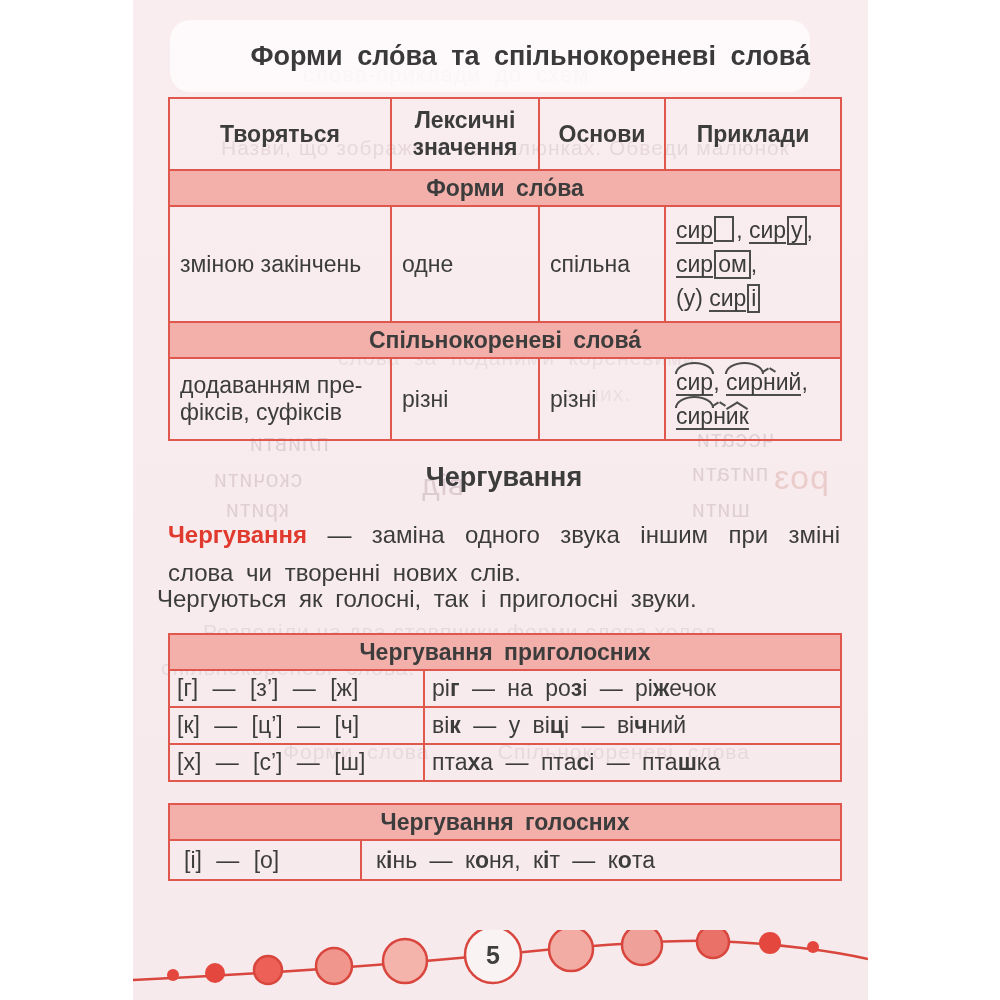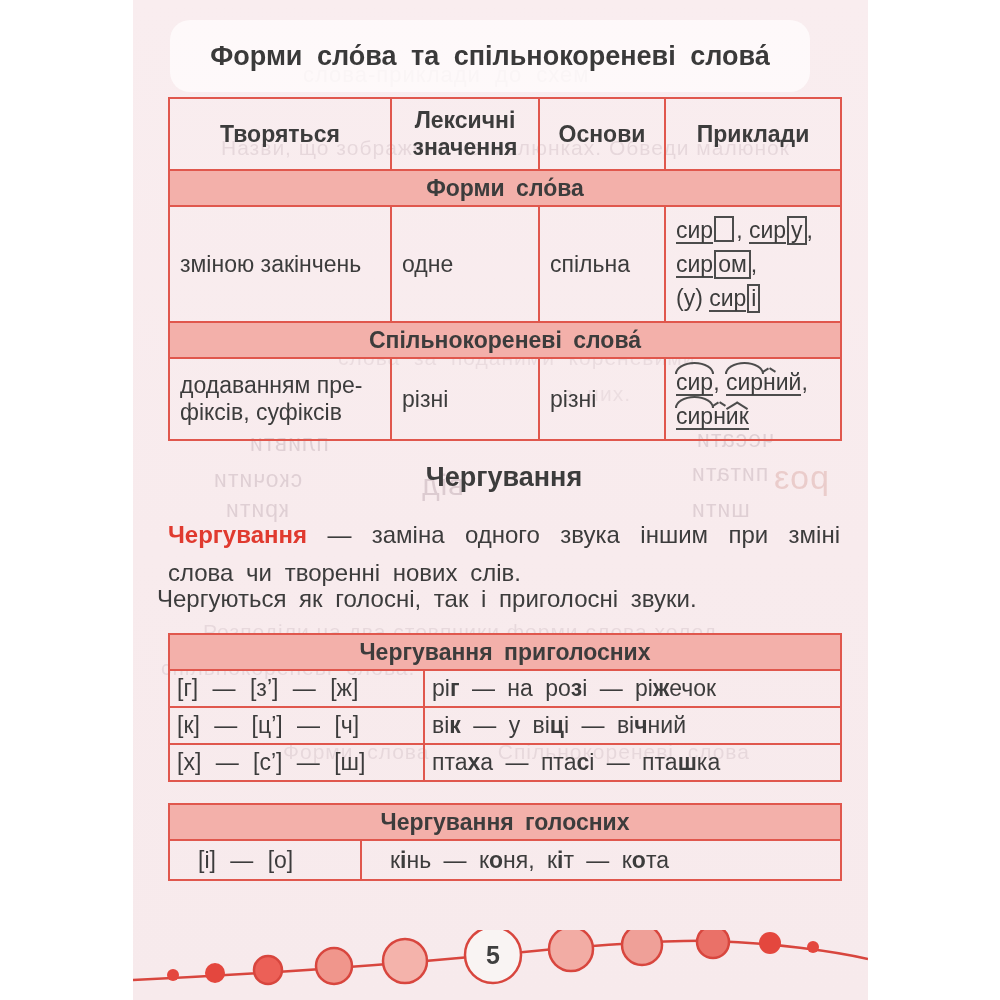--- a/index.html
+++ b/index.html
@@ -13,21 +13,21 @@
     background:linear-gradient(180deg,#f9edef 0%,#f8ebed 55%,#f7eaec 100%);
   }
   
   #ghost-layer{position:absolute;inset:0;z-index:1;pointer-events:none}
   .ghost{position:absolute;white-space:pre;color:#a9929c;font-weight:400;letter-spacing:1px}
   .ghost.mir{transform:scaleX(-1)}
 
   .title-box{
     position:absolute;left:37px;top:20px;width:640px;height:72px;
     background:rgba(255,253,253,.72);border-radius:20px;z-index:2;
-    display:flex;align-items:center;justify-content:center;
+    display:flex;align-items:center;justify-content:flex-end;
   }
   .title{font-size:27px;font-weight:700;color:#3a3a3a;word-spacing:7px;text-align:center}
 
   table.tbl{
     position:absolute;left:35px;width:672px;border-collapse:collapse;z-index:2;
     table-layout:fixed;
   }
   table.tbl td,table.tbl th{border:2px solid #e0574d;}
   table.main{top:97px}
   table.main th{font-size:23px;font-weight:700;text-align:center;padding:4px 2px;height:62px;background:transparent}
@@ -57,21 +57,21 @@
   .h2{position:absolute;left:35px;top:462px;width:672px;text-align:center;
       font-size:27px;font-weight:700;z-index:2;word-spacing:4px}
   .def{position:absolute;left:35px;top:516px;width:672px;margin:0;font-size:24px;
        line-height:38px;text-align:justify;word-spacing:6px;z-index:2}
   .note{position:absolute;left:24px;top:585px;width:672px;margin:0;font-size:24px;
         word-spacing:6px;z-index:2}
 
   table.cons{top:633px}
   table.cons td.cell{height:31px;padding:2px 7px}
   table.vow{top:803px}
-  table.vow td.cell{height:34px;padding:2px 28px}
+  table.vow td.cell{height:34px;padding:2px 14px}
   td.ph{word-spacing:8px}
   td.wx{word-spacing:6px}
 
   svg.wave{position:absolute;left:0;top:930px;z-index:3}
 </style>
 </head>
 <body>
 
 <div class="page">
   <div id="ghost-layer">

